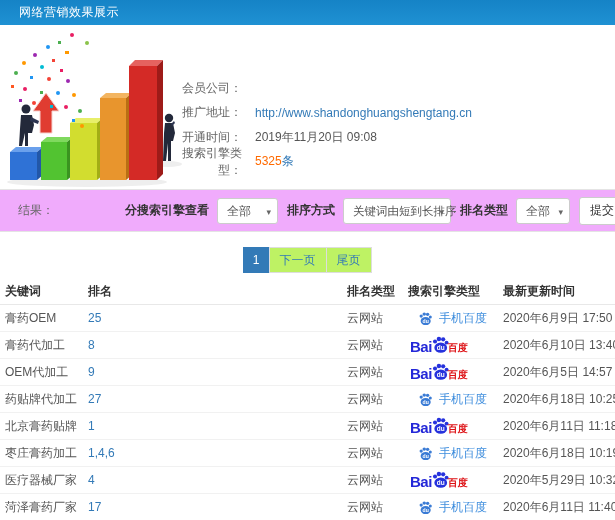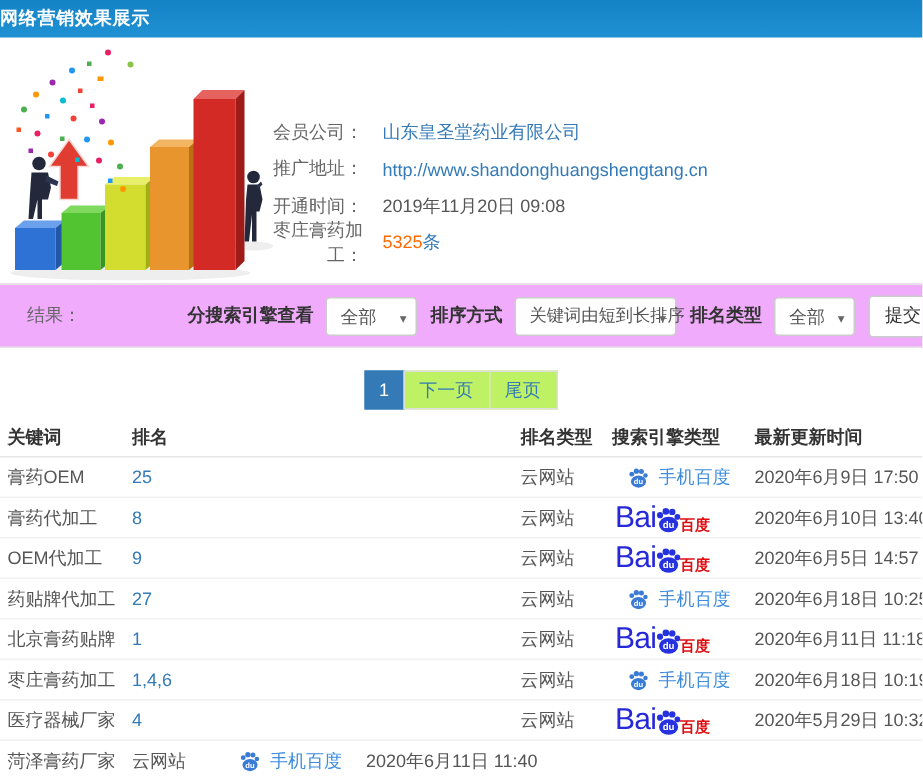--- a/index.html
+++ b/index.html
@@ -1,21 +1,21 @@
 <!DOCTYPE html>
 <html><head>
 <meta charset="utf-8">
 <style>
   * { margin:0; padding:0; box-sizing:border-box; }
   html,body { width:615px; height:520px; overflow:hidden; background:#fff;
     font-family:"Liberation Sans","DejaVu Sans",sans-serif; font-size:12px; color:#555; }
 
   
   .topbar { height:25px; background:linear-gradient(#1583c6,#1f91d3); color:#fff;
-    font-weight:bold; line-height:25px; letter-spacing:.5px; }
+    font-weight:normal; line-height:25px; padding-left:19px; letter-spacing:.5px; }
 
   
   .top-section { position:relative; height:164px; }
   .illustration { position:absolute; left:2px; top:4px; width:188px; height:158px; }
   .info { position:absolute; left:159px; top:8px;margin-top:43px; }
   .info-row { display:flex; align-items:center; height:24.5px; }
   .info-label { width:83px; text-align:right; color:#666; }
   .info-value { margin-left:13px; color:#555; }
   a.lnk { color:#337ab7; text-decoration:none; cursor:pointer; }
   .num-orange { color:#ff6a00; }
@@ -57,21 +57,21 @@
   a.rank { color:#337ab7; text-decoration:none; cursor:pointer; }
 
   
   .mb { display:inline-flex; align-items:center; padding-left:10px; }
   .mpaw { position:relative; display:inline-block; width:15px; height:15px; }
   .mpaw::after { content:''; position:absolute; left:2px; bottom:-3px; width:11px; height:2px; background:#e02a2a; }
   .mb-text { color:#3e8ddd; margin-left:6px; }
 
   
   .bd-logo { display:inline-flex; align-items:flex-end; padding-left:2px; }
-  .bd-bai { color:#2428d8; font-size:20px; font-weight:normal; letter-spacing:-.5px; }
+  .bd-bai { color:#2428d8; font-size:15px; font-weight:bold; letter-spacing:-.5px; }
   .bd-paw { margin:0 -2px -2px -1px; }
   .bd-cn  { color:#dd0e12; font-size:10px; font-weight:bold; }
 </style>
 </head>
 <body>
 
 <div class="topbar">网络营销效果展示</div>
 
 <div class="top-section">
   <svg class="illustration" viewBox="0 0 188 158">
@@ -135,32 +135,31 @@
       <circle cx="78" cy="82" r="2" fill="#4caf50"></circle>
         <rect x="70" y="90" width="3" height="3" fill="#2196f3"></rect>
       <circle cx="80" cy="97" r="2" fill="#ff9800"></circle>
         <circle cx="85" cy="14" r="2" fill="#8bc34a"></circle>
     </g>
   </svg>
 
   <div class="info">
     <div class="info-row">
       <span class="info-label">会员公司：</span>
-      <a class="lnk info-value">山东皇圣堂药业有限公司</a>
     </div>
     <div class="info-row">
       <span class="info-label">推广地址：</span>
       <a class="lnk info-value">http://www.shandonghuangshengtang.cn</a>
     </div>
     <div class="info-row">
       <span class="info-label">开通时间：</span>
       <span class="info-value">2019年11月20日 09:08</span>
     </div>
     <div class="info-row">
-      <span class="info-label">枣庄膏药加工：</span>
+      <span class="info-label">搜索引擎类型：</span>
       <span class="info-value"><span class="num-orange">5325</span><span class="unit-blue">条</span></span>
     </div>
   </div>
 </div>
 
 <div class="filter-bar">
   <span class="result-label">结果：</span>
 
   <span class="flabel first">分搜索引擎查看</span>
   <span class="select sel-engine">
@@ -342,20 +341,21 @@
                 </g>
                 <text x="12.8" y="19" font-size="8.5" font-weight="bold" fill="#fff" text-anchor="middle" font-family="Liberation Sans, sans-serif">du</text>
               </svg></span>
             <b class="bd-cn">百度</b>
           </span>
         </span>
         <span class="c c5">2020年5月29日 10:32</span>
       </div>
       <div class="trow">
         <span class="c c1">菏泽膏药厂家</span>
+        <span class="c c2"><a class="rank">17</a></span>
         <span class="c c3">云网站</span>
         <span class="c c4">
           <span class="mb">
             <span class="mpaw"><svg width="15" height="15" viewBox="0 0 25 24">
                 <g fill="#3a7bd5">
                   <circle cx="5.3" cy="8" r="2.7"></circle>
                   <circle cx="10.4" cy="4.7" r="2.9"></circle>
                   <circle cx="16" cy="5.1" r="2.8"></circle>
                   <circle cx="20.5" cy="9.5" r="2.5"></circle>
                   <ellipse cx="12.8" cy="16.2" rx="8.4" ry="6.8"></ellipse>

